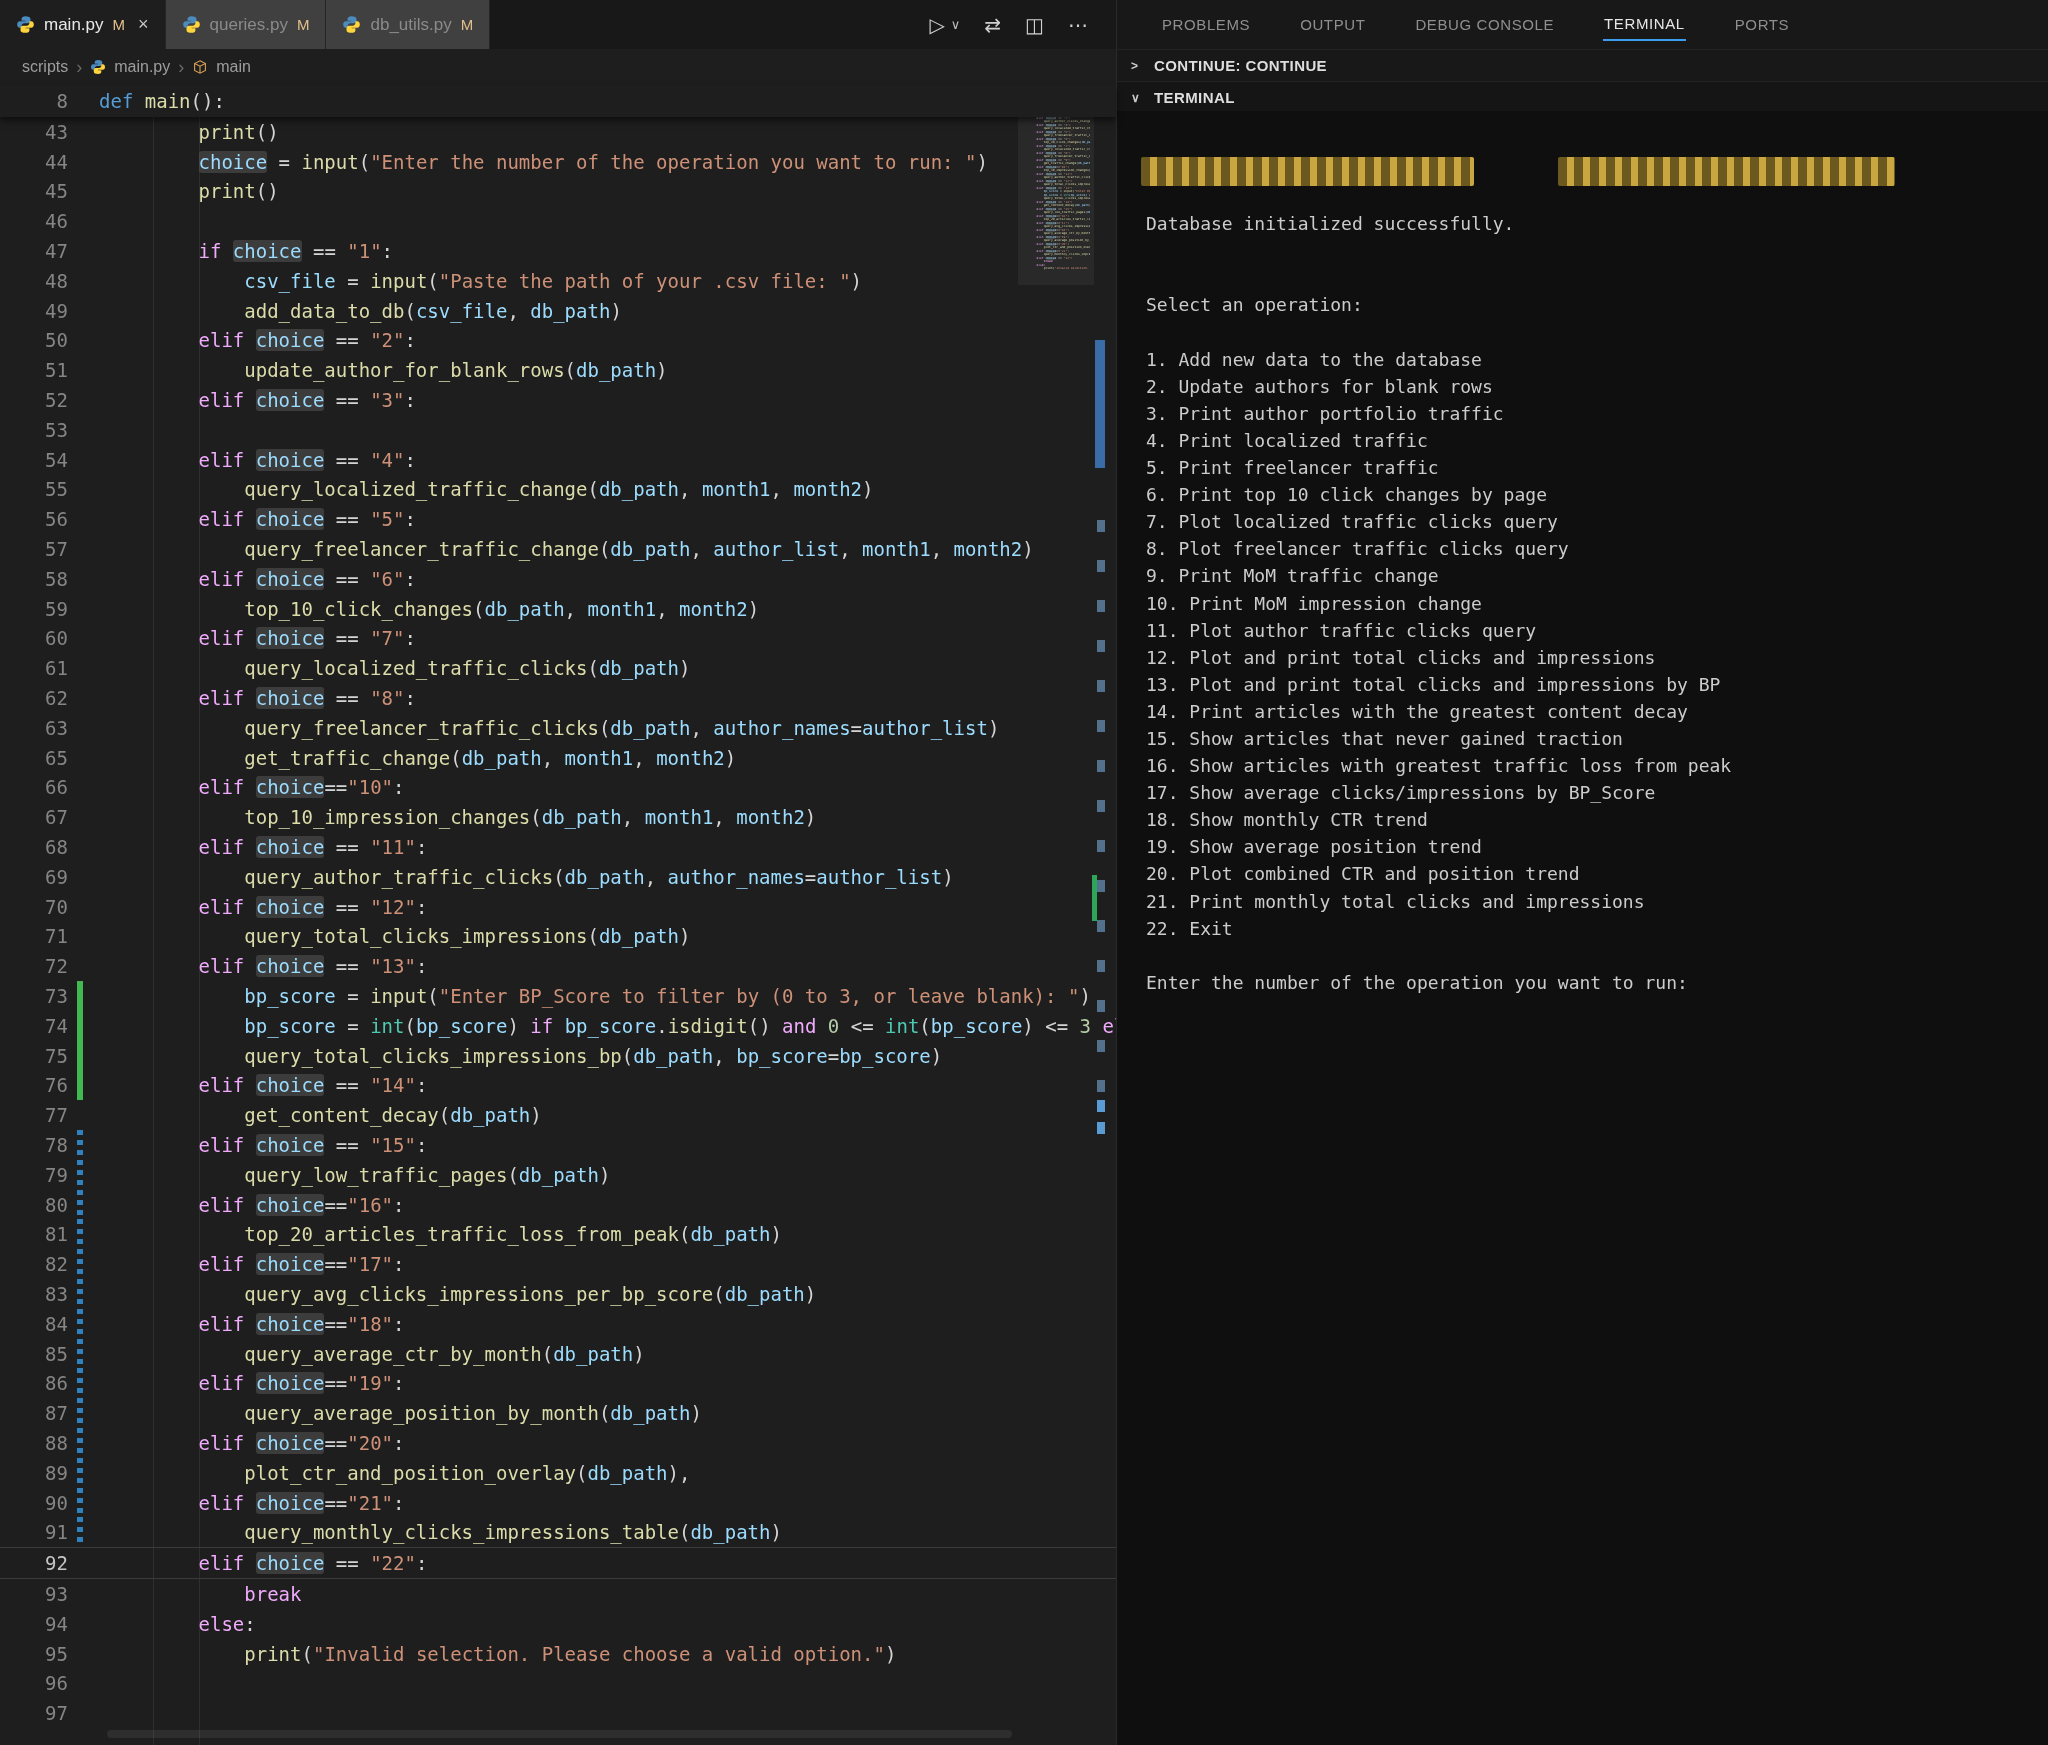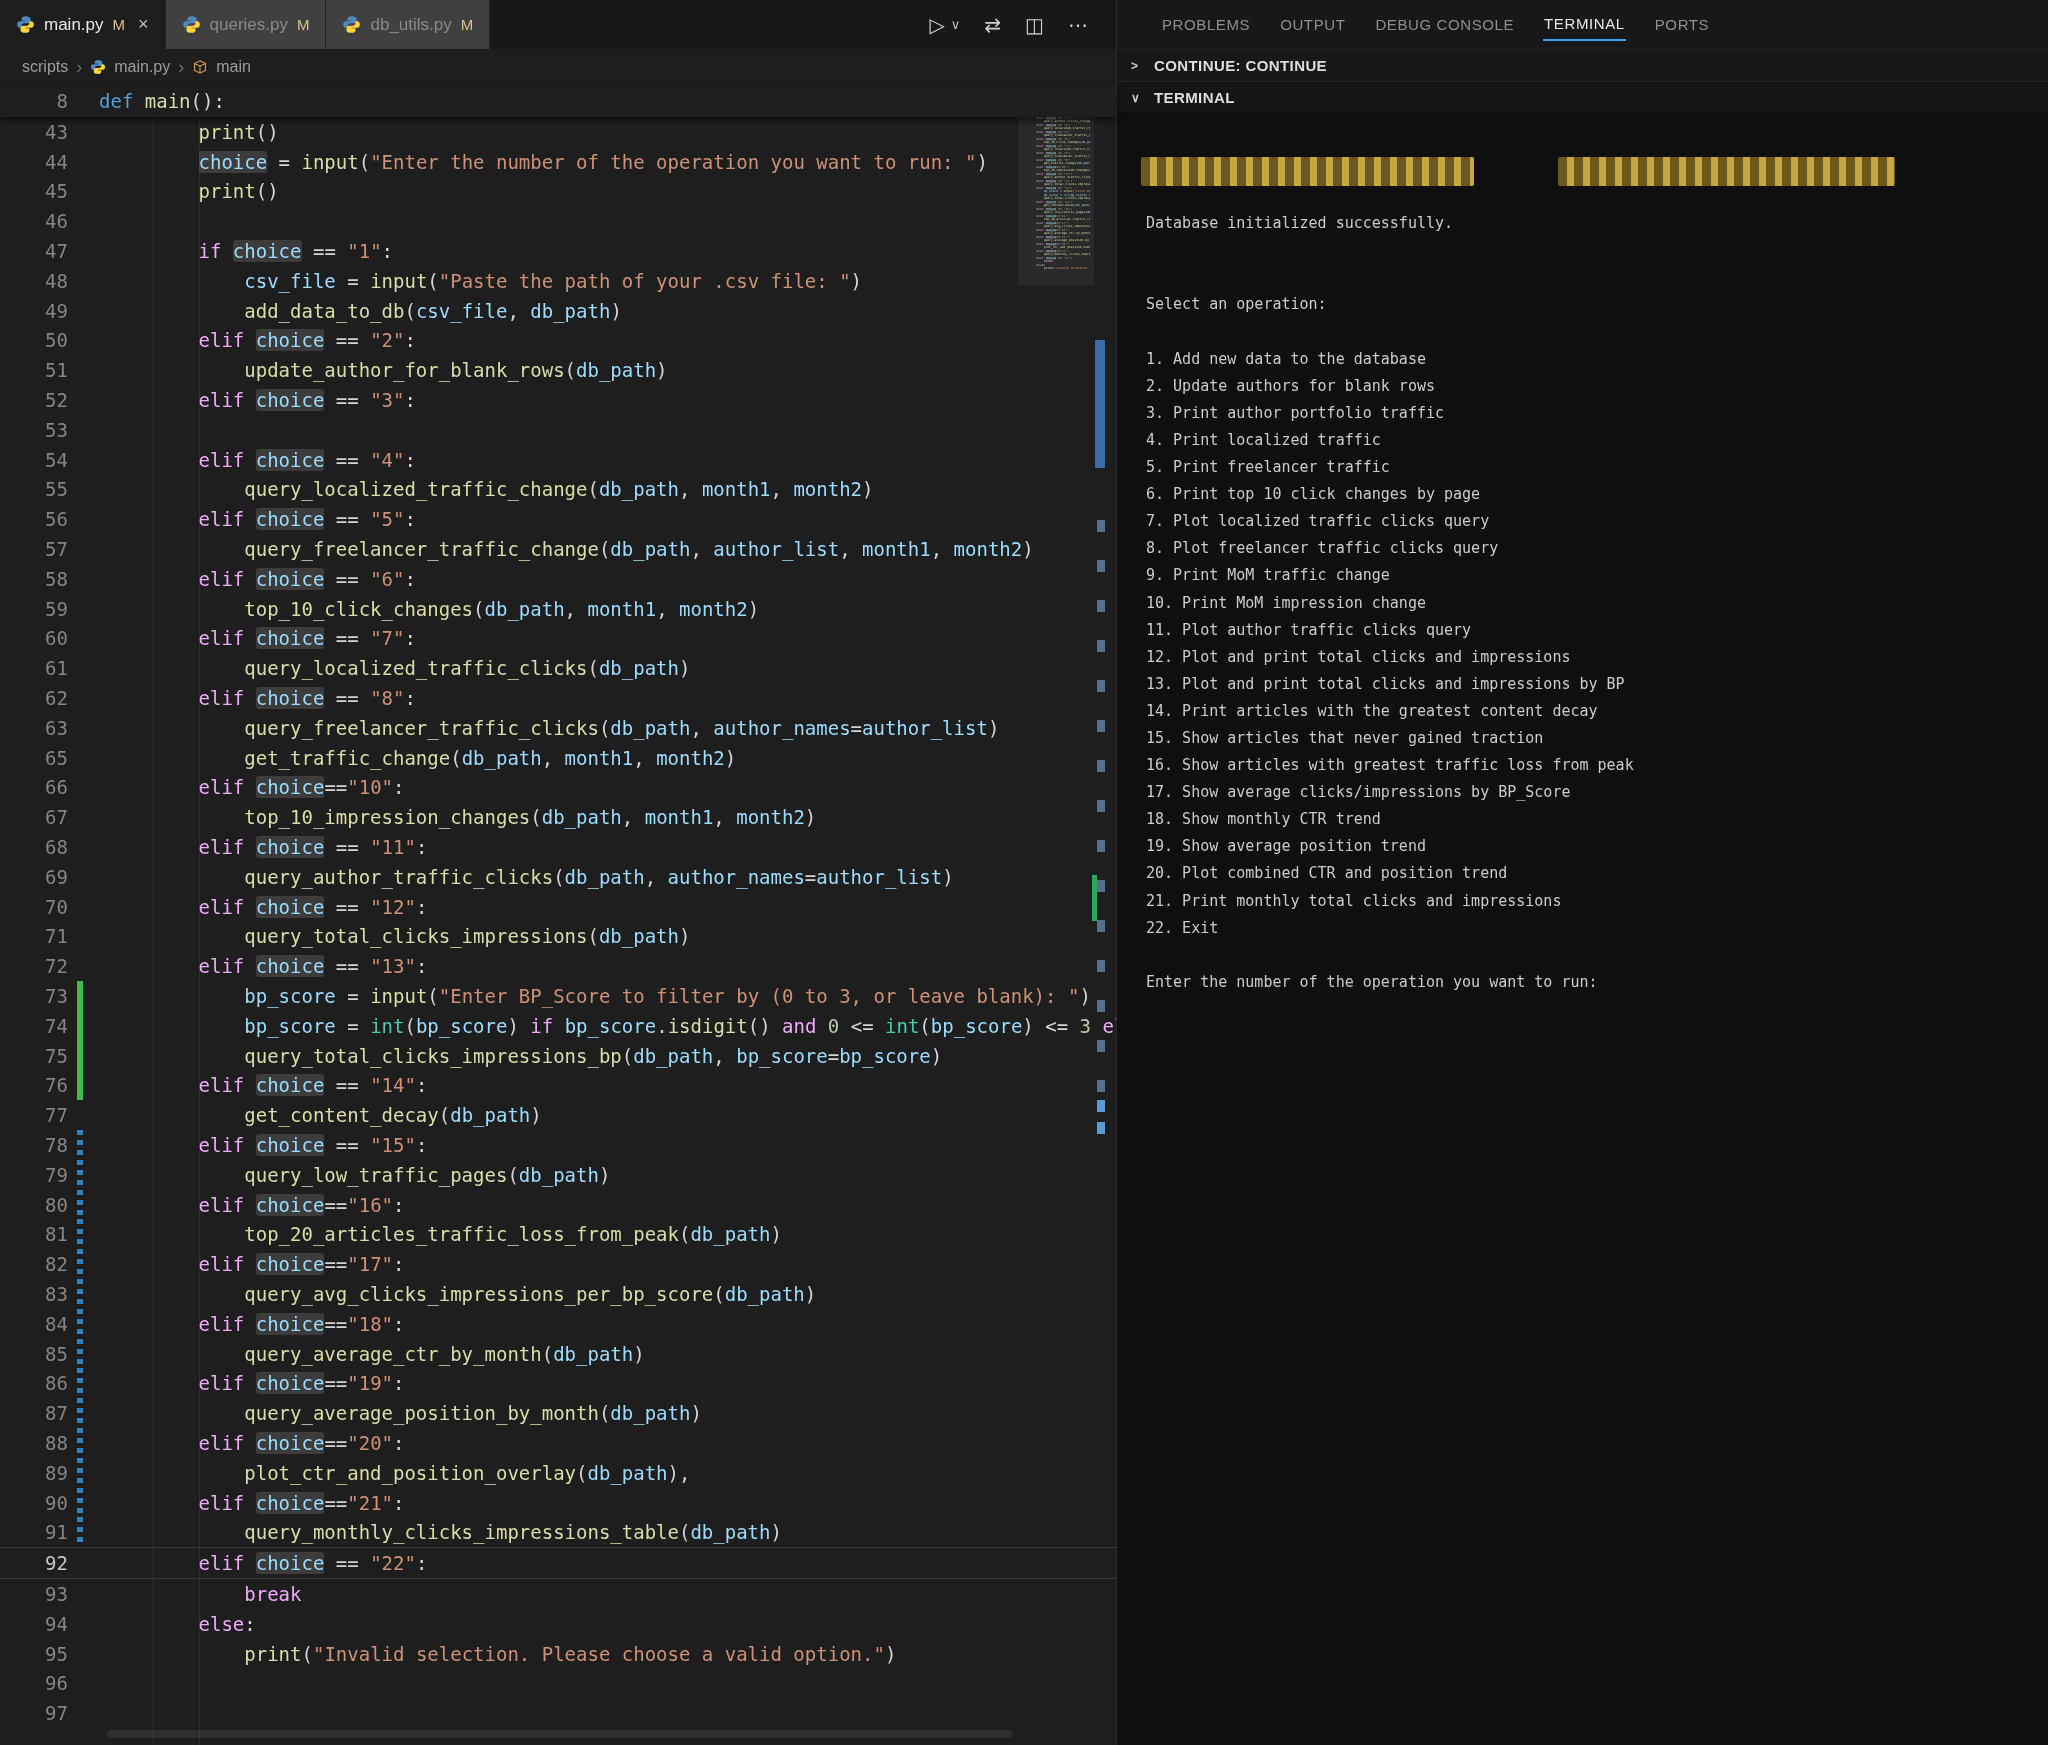--- a/index.html
+++ b/index.html
@@ -13,21 +13,21 @@
        color:#8a8a8a;font-size:17px;background:#404040;cursor:pointer;white-space:nowrap;}
   .tab.active{background:#1e1e1e;color:#e8e8e8;}
   .badge{color:#e2c08d;font-size:15px;}
   .close{margin-left:4px;font-size:18px;color:#c5c5c5;}
   .pyicon{width:19px;height:19px;flex:none;}
   .actions{margin-left:auto;display:flex;align-items:center;gap:24px;padding-right:28px;color:#d0d0d0;}
   .act{font-size:20px;cursor:pointer;line-height:1;}
   .act.small{font-size:13px;margin-left:-18px;color:#c0c0c0;}
 
   
-  #panel-tabs{flex:1;display:flex;align-items:center;gap:28px;padding-left:44px;background:#181818;
+  #panel-tabs{flex:1;display:flex;align-items:center;gap:48px;padding-left:44px;background:#181818;
               border-left:1px solid #2a2a2a;}
   .ptab{font-size:15px;letter-spacing:.6px;color:#8f8f8f;cursor:pointer;padding:7px 1px;}
   .ptab.active{color:#e7e7e7;border-bottom:2px solid #3c9df0;}
 
   
   #breadcrumb{position:absolute;left:0;top:49px;width:1115px;height:36px;background:#1e1e1e;
               display:flex;align-items:center;gap:8px;padding-left:22px;color:#9d9d9d;font-size:16px;}
   .bc-sep{color:#6a6a6a;font-size:18px;}
   .cubeicon{width:16px;height:16px;}
 
@@ -67,21 +67,21 @@
 
   
   #panel{position:absolute;left:1116px;top:49px;width:932px;height:1696px;background:#0f0f0f;
          border-left:1px solid #2a2a2a;}
   .sect{height:31px;display:flex;align-items:center;gap:11px;padding-left:14px;background:#181818;
         color:#dedede;font-size:15px;font-weight:bold;letter-spacing:.4px;border-top:1px solid #232323;}
   .sect .chev{font-size:12px;color:#cccccc;width:12px;display:inline-block;}
   #sect-terminal{background:#151515;}
   #terminal-body{position:absolute;left:0;top:62px;width:932px;height:1634px;background:#0f0f0f;}
   #terminal-lines{position:absolute;left:29px;top:45px;}
-  .tl{height:27.1px;line-height:27.1px;font-family:"DejaVu Sans Mono",monospace;font-size:15px;
+  .tl{height:27.1px;line-height:27.1px;font-family:"DejaVu Sans Mono",monospace;font-size:18px;
       color:#cccccc;white-space:pre;}
   .term-hl{position:absolute;height:29px;top:46px;border-radius:2px;background:#c9a63f;
            background-image:repeating-linear-gradient(90deg,rgba(30,25,5,.55) 0 9px,rgba(30,25,5,0) 9px 16px);}
 </style>
 </head>
 <body>
 
 <div id="tabbar">
   <div id="tabs-left">
     <div class="tab active">

